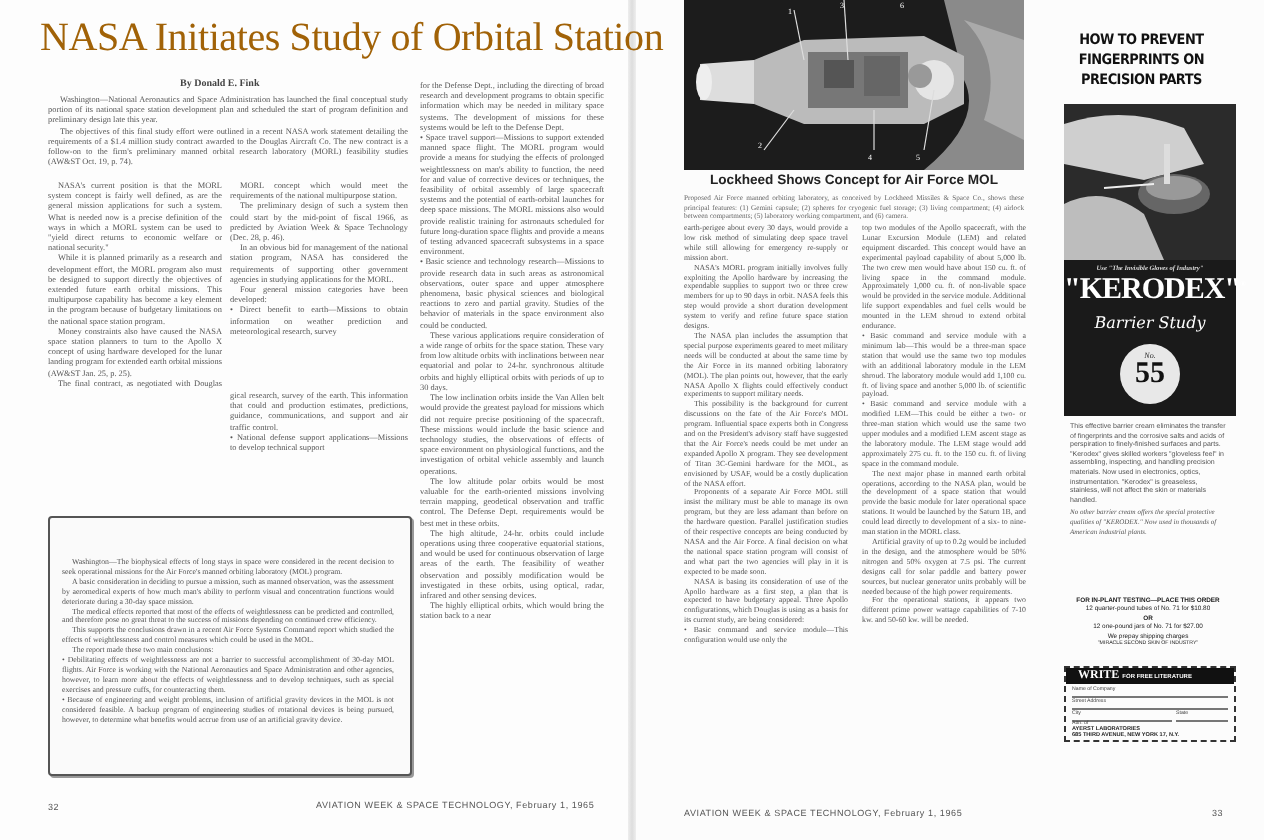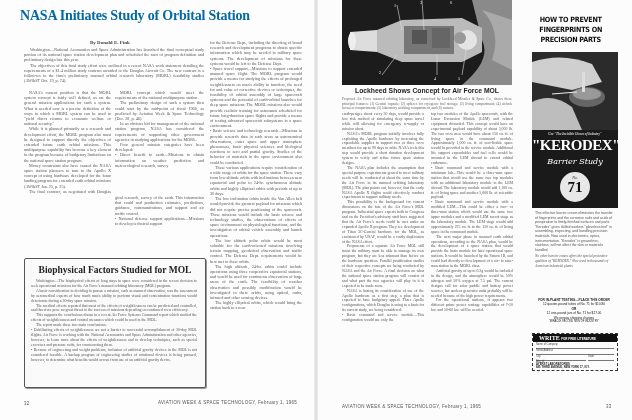--- a/index.html
+++ b/index.html
@@ -2,21 +2,21 @@
 <html><head>
 <meta charset="utf-8">
 <style>
   html, body { margin:0; padding:0; }
   body { width:632px; height:420px; background:#fff; position:relative; overflow:hidden;
          font-family:"Liberation Serif", serif; color:#333; }
   .abs { position:absolute; }
   .page-left { left:0; top:0; width:316px; height:420px; background:#fdfdfd; }
   .page-right { left:316px; top:0; width:316px; height:420px; background:#fcfcfc; }
   .gutter { left:314px; top:0; width:4px; height:420px; background:linear-gradient(90deg,#eee,#ddd,#eee); }
-  .headline { left:20px; top:8px; font-size:14px; font-weight:bold; color:#0369a1; letter-spacing:-0.2px; white-space:nowrap; }
+  .headline { left:20px; top:8px; font-size:20px; font-weight:normal; color:#a16207; letter-spacing:-0.2px; white-space:nowrap; }
   .byline { left:90px; top:40px; font-size:5px; font-weight:bold; color:#444; }
   .txt { font-size:4.2px; line-height:5.2px; color:#555; text-align:justify; overflow:hidden; }
   .sidebox { left:24px; top:258px; width:180px; height:128px; border:1px solid #555; border-radius:2px; background:#fafafa; box-shadow:1px 1px 0 #999; }
   .side-title { position:absolute; left:0; right:0; top:6px; text-align:center; font-size:9.5px; font-weight:bold; color:#222; white-space:nowrap; }
   .folio { font-size:4.5px; color:#555; font-family:"Liberation Sans", sans-serif; letter-spacing:0.3px; white-space:nowrap; }
   .photo { left:342px; top:0; width:170px; height:85px; background:#222; overflow:hidden; }
   .caption-title { left:342px; top:87px; width:170px; text-align:center; font-family:"Liberation Sans", sans-serif; font-weight:bold; font-size:6.8px; color:#222; white-space:nowrap; }
   .caption-text { left:342px; top:97px; width:170px; font-size:3.6px; line-height:4.6px; color:#666; text-align:justify; }
   .ad-head { left:532px; top:15px; width:86px; font-family:"DejaVu Sans", sans-serif; font-weight:bold; font-size:7.2px; line-height:10px; color:#111; text-align:center; letter-spacing:-0.3px; transform:scaleX(0.9); transform-origin:left top; }
   .ad-photo { left:532px; top:52px; width:86px; height:78px; background:#2a2a2a; overflow:hidden; }
@@ -69,21 +69,20 @@
   <p style="margin:0;">• Space travel support—Missions to support extended manned space flight. The MORL program would provide a means for studying the effects of prolonged weightlessness on man's ability to function, the need for and value of corrective devices or techniques, the feasibility of orbital assembly of large spacecraft systems and the potential of earth-orbital launches for deep space missions. The MORL missions also would provide realistic training for astronauts scheduled for future long-duration space flights and provide a means of testing advanced spacecraft subsystems in a space environment.</p>
   <p style="margin:0;">• Basic science and technology research—Missions to provide research data in such areas as astronomical observations, outer space and upper atmosphere phenomena, basic physical sciences and biological reactions to zero and partial gravity. Studies of the behavior of materials in the space environment also could be conducted.</p>
   <p style="margin:0;text-indent:5px;">These various applications require consideration of a wide range of orbits for the space station. These vary from low altitude orbits with inclinations between near equatorial and polar to 24-hr. synchronous altitude orbits and highly elliptical orbits with periods of up to 30 days.</p>
   <p style="margin:0;text-indent:5px;">The low inclination orbits inside the Van Allen belt would provide the greatest payload for missions which did not require precise positioning of the spacecraft. These missions would include the basic science and technology studies, the observations of effects of space environment on physiological functions, and the investigation of orbital vehicle assembly and launch operations.</p>
   <p style="margin:0;text-indent:5px;">The low altitude polar orbits would be most valuable for the earth-oriented missions involving terrain mapping, geodetical observation and traffic control. The Defense Dept. requirements would be best met in these orbits.</p>
   <p style="margin:0;text-indent:5px;">The high altitude, 24-hr. orbits could include operations using three cooperative equatorial stations, and would be used for continuous observation of large areas of the earth. The feasibility of weather observation and possibly modification would be investigated in these orbits, using optical, radar, infrared and other sensing devices.</p>
   <p style="margin:0;text-indent:5px;">The highly elliptical orbits, which would bring the station back to a near</p>
 </div>
 
 <div class="abs sidebox">
-  <div class="side-title">Biophysical Factors Studied for MOL</div>
   <div class="txt" style="position:absolute;left:6px;top:20px;width:166px;height:104px;font-size:3.9px;line-height:4.9px;">
     <p style="margin:0;text-indent:5px;">Washington—The biophysical effects of long stays in space were considered in the recent decision to seek operational missions for the Air Force's manned orbiting laboratory (MOL) program.</p>
     <p style="margin:0;text-indent:5px;">A basic consideration in deciding to pursue a mission, such as manned observation, was the assessment by aeromedical experts of how much man's ability to perform visual and concentration functions would deteriorate during a 30-day space mission.</p>
     <p style="margin:0;text-indent:5px;">The medical effects reported that most of the effects of weightlessness can be predicted and controlled, and therefore pose no great threat to the success of missions depending on continued crew efficiency.</p>
     <p style="margin:0;text-indent:5px;">This supports the conclusions drawn in a recent Air Force Systems Command report which studied the effects of weightlessness and control measures which could be used in the MOL.</p>
     <p style="margin:0;text-indent:5px;">The report made these two main conclusions:</p>
     <p style="margin:0;">• Debilitating effects of weightlessness are not a barrier to successful accomplishment of 30-day MOL flights. Air Force is working with the National Aeronautics and Space Administration and other agencies, however, to learn more about the effects of weightlessness and to develop techniques, such as special exercises and pressure cuffs, for counteracting them.</p>
     <p style="margin:0;">• Because of engineering and weight problems, inclusion of artificial gravity devices in the MOL is not considered feasible. A backup program of engineering studies of rotational devices is being pursued, however, to determine what benefits would accrue from use of an artificial gravity device.</p>
   </div>
 </div>
@@ -159,21 +158,21 @@
 </div>
 
 <div class="abs ad-black">
   <div style="position:absolute;left:0;right:0;top:2px;text-align:center;color:#ddd;font-size:3.3px;font-style:italic;font-weight:bold;">Use "The Invisible Gloves of Industry"</div>
   <div style="position:absolute;left:0;right:0;top:7px;text-align:center;color:#fff;font-size:15px;font-weight:bold;font-family:'Liberation Serif',serif;letter-spacing:-0.5px;">
     <span>"KERODEX"</span><sup style="font-size:4px;">®</sup>
   </div>
   <div style="position:absolute;left:0;right:0;top:27px;text-align:center;color:#fff;font-size:8px;font-style:italic;font-family:'DejaVu Serif',serif;">Barrier Study</div>
   <div style="position:absolute;left:28px;top:42px;width:30px;height:30px;border-radius:50%;background:#e8e8e8;text-align:center;">
     <div style="font-size:4px;font-style:italic;color:#222;margin-top:3px;">No.</div>
-    <div style="font-size:15px;font-weight:bold;color:#111;line-height:15px;">71</div>
+    <div style="font-size:15px;font-weight:bold;color:#111;line-height:15px;">55</div>
   </div>
 </div>
 
 <div class="abs ad-body">
   <p style="margin:0 0 2px 0;">This effective barrier cream eliminates the transfer of fingerprints and the corrosive salts and acids of perspiration to finely-finished surfaces and parts. "Kerodex" gives skilled workers "gloveless feel" in assembling, inspecting, and handling precision materials. Now used in electronics, optics, instrumentation. "Kerodex" is greaseless, stainless, will not affect the skin or materials handled.</p>
   <p style="margin:0;font-style:italic;font-family:'Liberation Serif',serif;">No other barrier cream offers the special protective qualities of "KERODEX." Now used in thousands of American industrial plants.</p>
 </div>
 
 <div class="abs ad-order">
   <div style="font-weight:bold;">FOR IN-PLANT TESTING—PLACE THIS ORDER</div>

